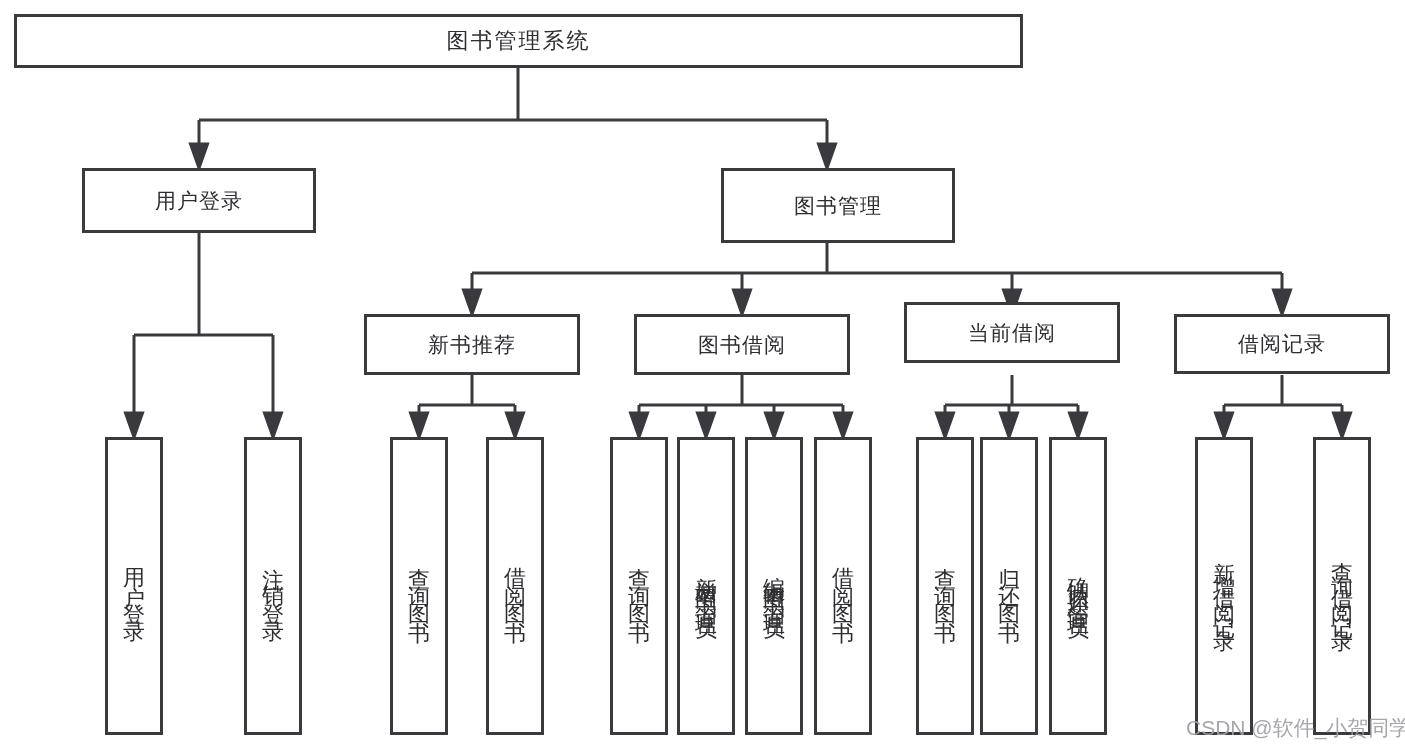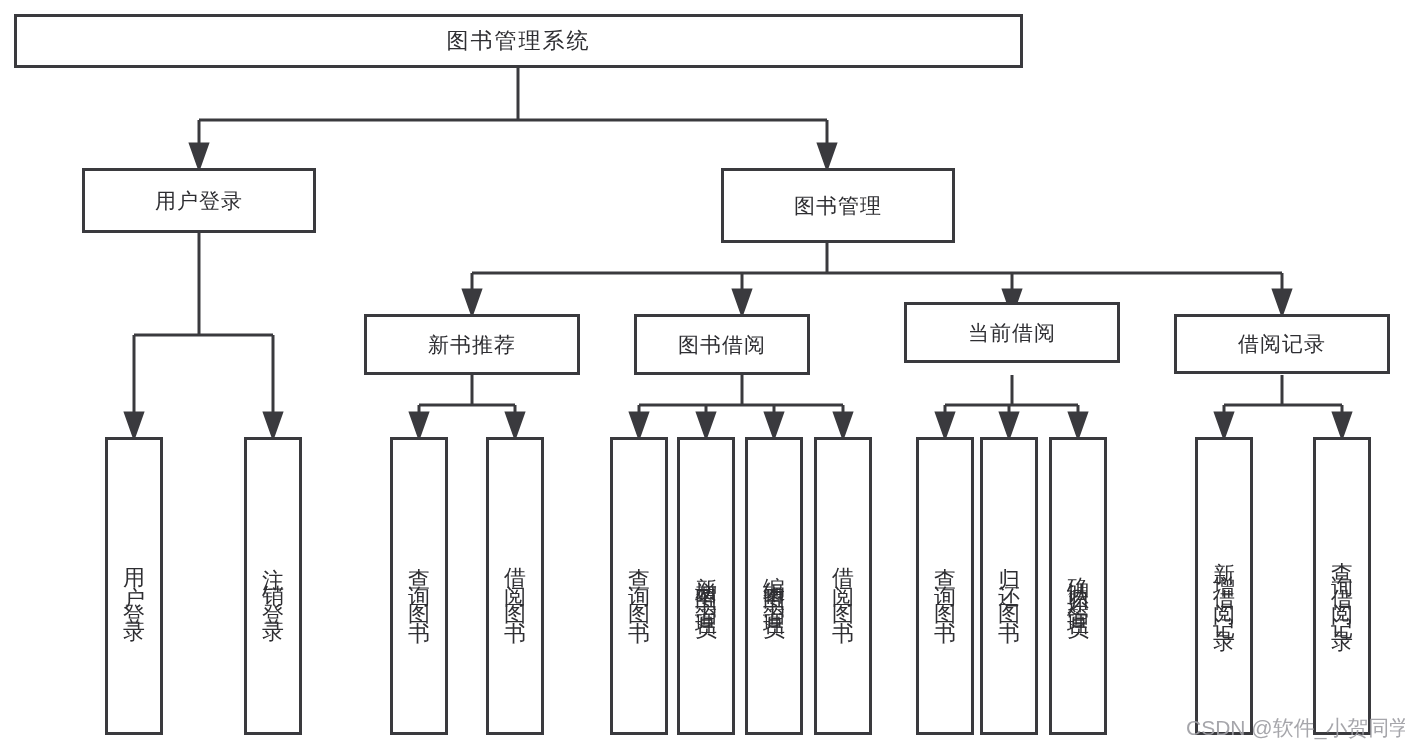--- a/index.html
+++ b/index.html
@@ -117,21 +117,21 @@
   <div class="node" style="left:82px;top:168px;width:234px;height:65px;">
     <span class="hlabel">用户登录</span>
   </div>
   <div class="node" style="left:710px;top:168px;width:234px;height:75px;margin-left:11px;">
     <span class="hlabel">图书管理</span>
   </div>
 
   <div class="node" style="left:364px;top:314px;width:216px;height:61px;align-items:center;">
     <span class="hlabel">新书推荐</span>
   </div>
-  <div class="node" style="left:634px;top:314px;width:176px;height:61px;">
+  <div class="node" style="left:634px;top:314px;width:216px;height:61px;">
     <span class="hlabel">图书借阅</span>
   </div>
   <div class="node" style="left:904px;top:302px;width:216px;height:61px;">
     <span class="hlabel">当前借阅</span>
   </div>
   <div class="node" style="left:1174px;top:314px;width:216px;height:60px;">
     <span class="hlabel">借阅记录</span>
   </div>
 
   <div class="node" style="left:105px;top:437px;width:58px;height:298px;">

